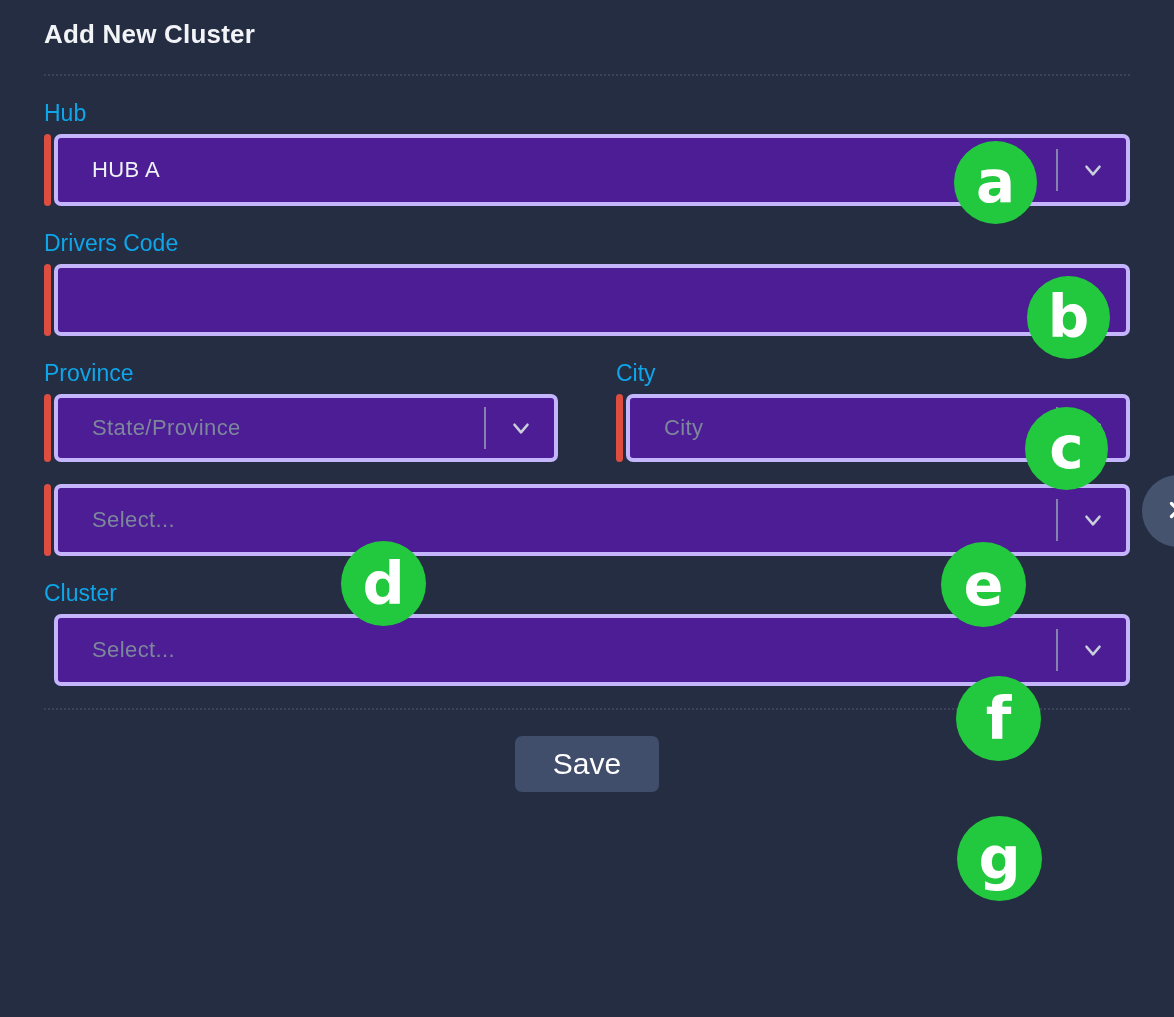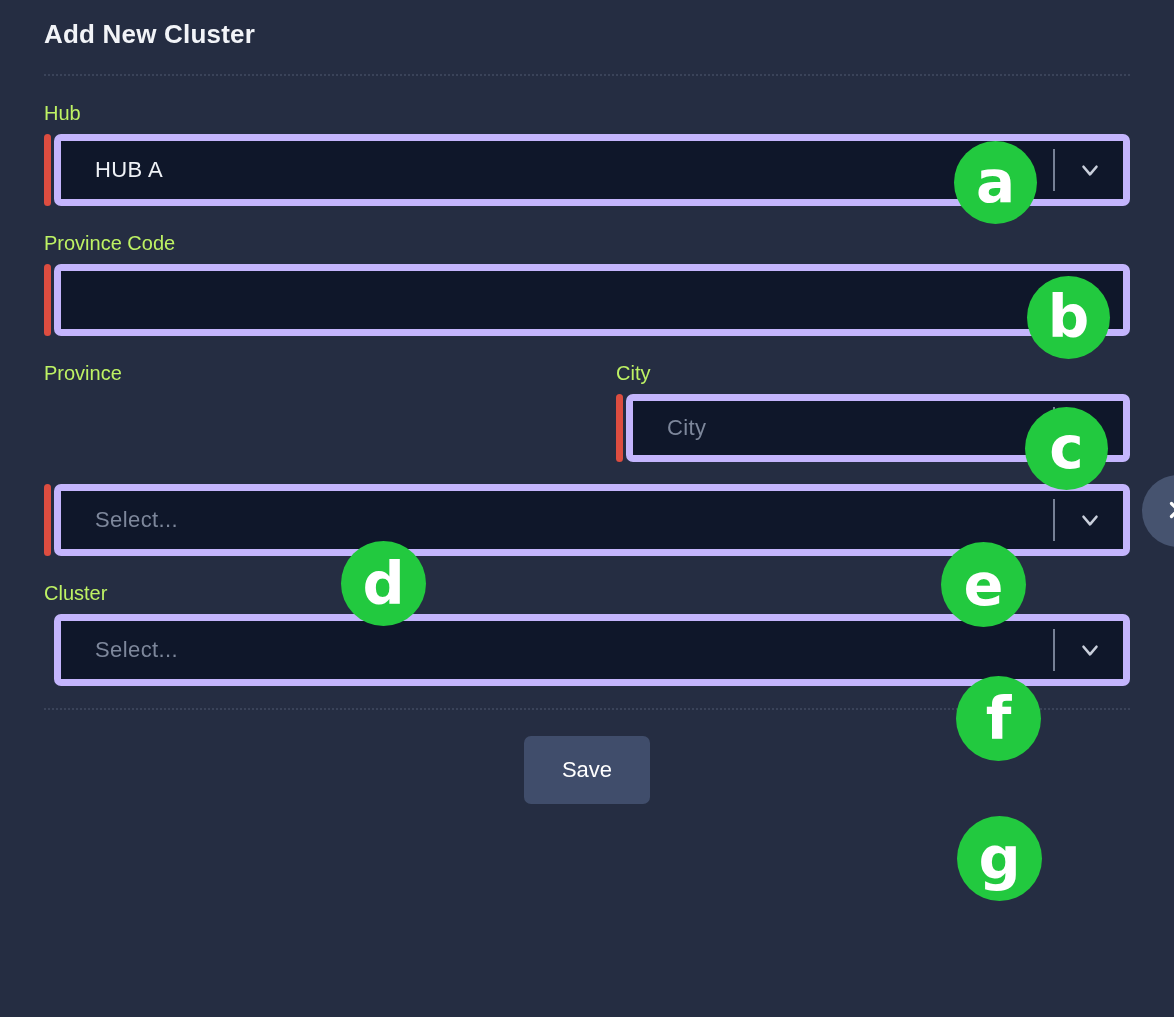--- a/index.html
+++ b/index.html
@@ -42,22 +42,22 @@
     margin-top: 24px;
   }
   .divider-bottom {
     margin-top: 0;
   }
 
   
   .form-body { padding-top: 22px; }
 
   .field-label {
-    font-size: 20px;
-    color: #bef264;
+    font-size: 23px;
+    color: #0ea5e9;
     line-height: 30px;
     margin-bottom: 6px;
     font-weight: 400;
   }
 
   .control-row {
     display: flex;
     align-items: stretch;
     position: relative;
   }
@@ -66,22 +66,22 @@
     width: 7px;
     border-radius: 4px;
     background: #dd4d40;
     flex: 0 0 7px;
     margin-right: 3px;
   }
   .req-bar.hidden { visibility: hidden; }
 
   .control {
     flex: 1 1 auto;
-    background: #0f172a;
-    border: 7px solid #c4b5fd;
+    background: #4c1d95;
+    border: 4px solid #c4b5fd;
     border-radius: 7px;
     height: 72px;
     display: flex;
     align-items: center;
     position: relative;
   }
 
   .control.tall { height: 68px; }
 
   .control-value {
@@ -127,23 +127,23 @@
   .footer {
     padding-top: 26px;
     display: flex;
     justify-content: center;
   }
   .save-btn {
     background: #404d6b;
     color: #ffffff;
     border: none;
     border-radius: 7px;
-    font-size: 22px;
+    font-size: 30px;
     font-family: "Liberation Sans", sans-serif;
-    padding: 21px 38px;
+    padding: 15px 38px;
     cursor: pointer;
     line-height: 26px;
   }
 
   
   .badge {
     position: absolute;
     border-radius: 50%;
     background: #22c93f;
     color: #ffffff;
@@ -195,34 +195,48 @@
               <svg width="26" height="26" viewBox="0 0 24 24" fill="none" stroke="#c9cfdb" stroke-width="2.4" stroke-linecap="round" stroke-linejoin="round">
                   <polyline points="6 9 12 16 18 9"></polyline>
                 </svg>
             </span>
           </span>
         </div>
       </div>
     </div>
 
     <div class="field">
-      <div class="field-label">Province Code</div>
+      <div class="field-label">Drivers Code</div>
       <div class="control-row">
         <div class="req-bar"></div>
         <div class="control">
           <span class="control-value"></span>
         </div>
       </div>
     </div>
 
 
     <div class="two-col">
 
       <div class="field">
         <div class="field-label">Province</div>
+        <div class="control-row">
+          <div class="req-bar"></div>
+          <div class="control tall">
+            <span class="control-value placeholder">State/Province</span>
+            <span class="select-affix">
+              <span class="sep"></span>
+              <span class="chev">
+                <svg width="26" height="26" viewBox="0 0 24 24" fill="none" stroke="#c9cfdb" stroke-width="2.4" stroke-linecap="round" stroke-linejoin="round">
+                    <polyline points="6 9 12 16 18 9"></polyline>
+                  </svg>
+              </span>
+            </span>
+          </div>
+        </div>
       </div>
 
       <div class="field">
         <div class="field-label">City</div>
         <div class="control-row">
           <div class="req-bar"></div>
           <div class="control tall">
             <span class="control-value placeholder">City</span>
             <span class="select-affix">
               <span class="sep"></span>

